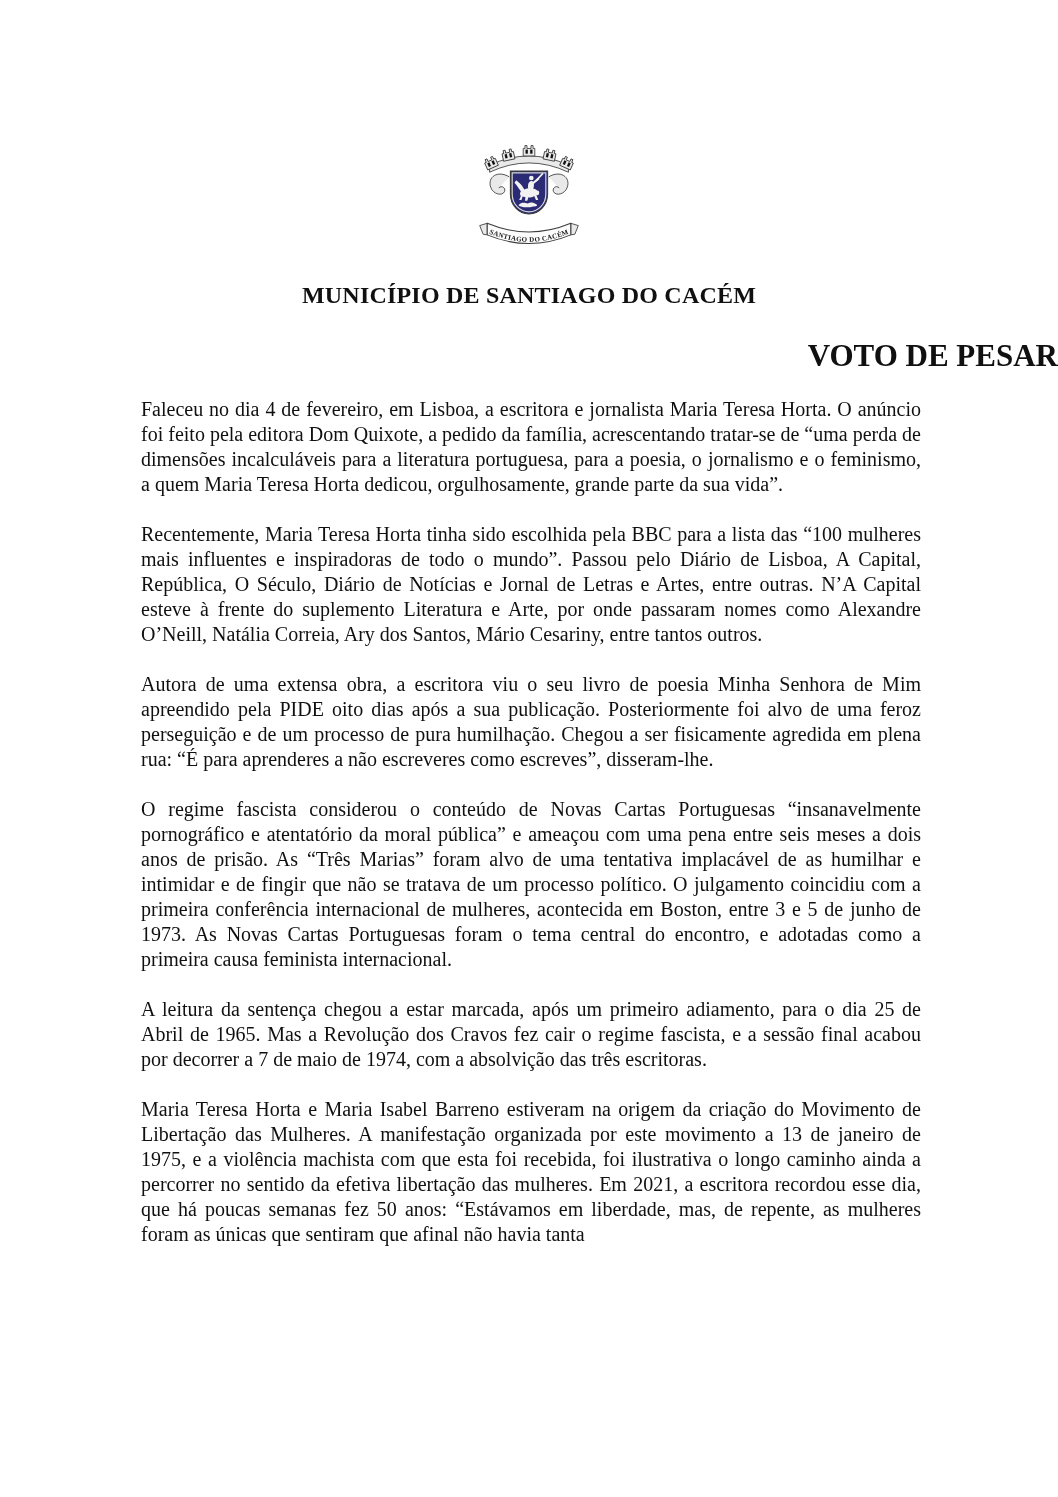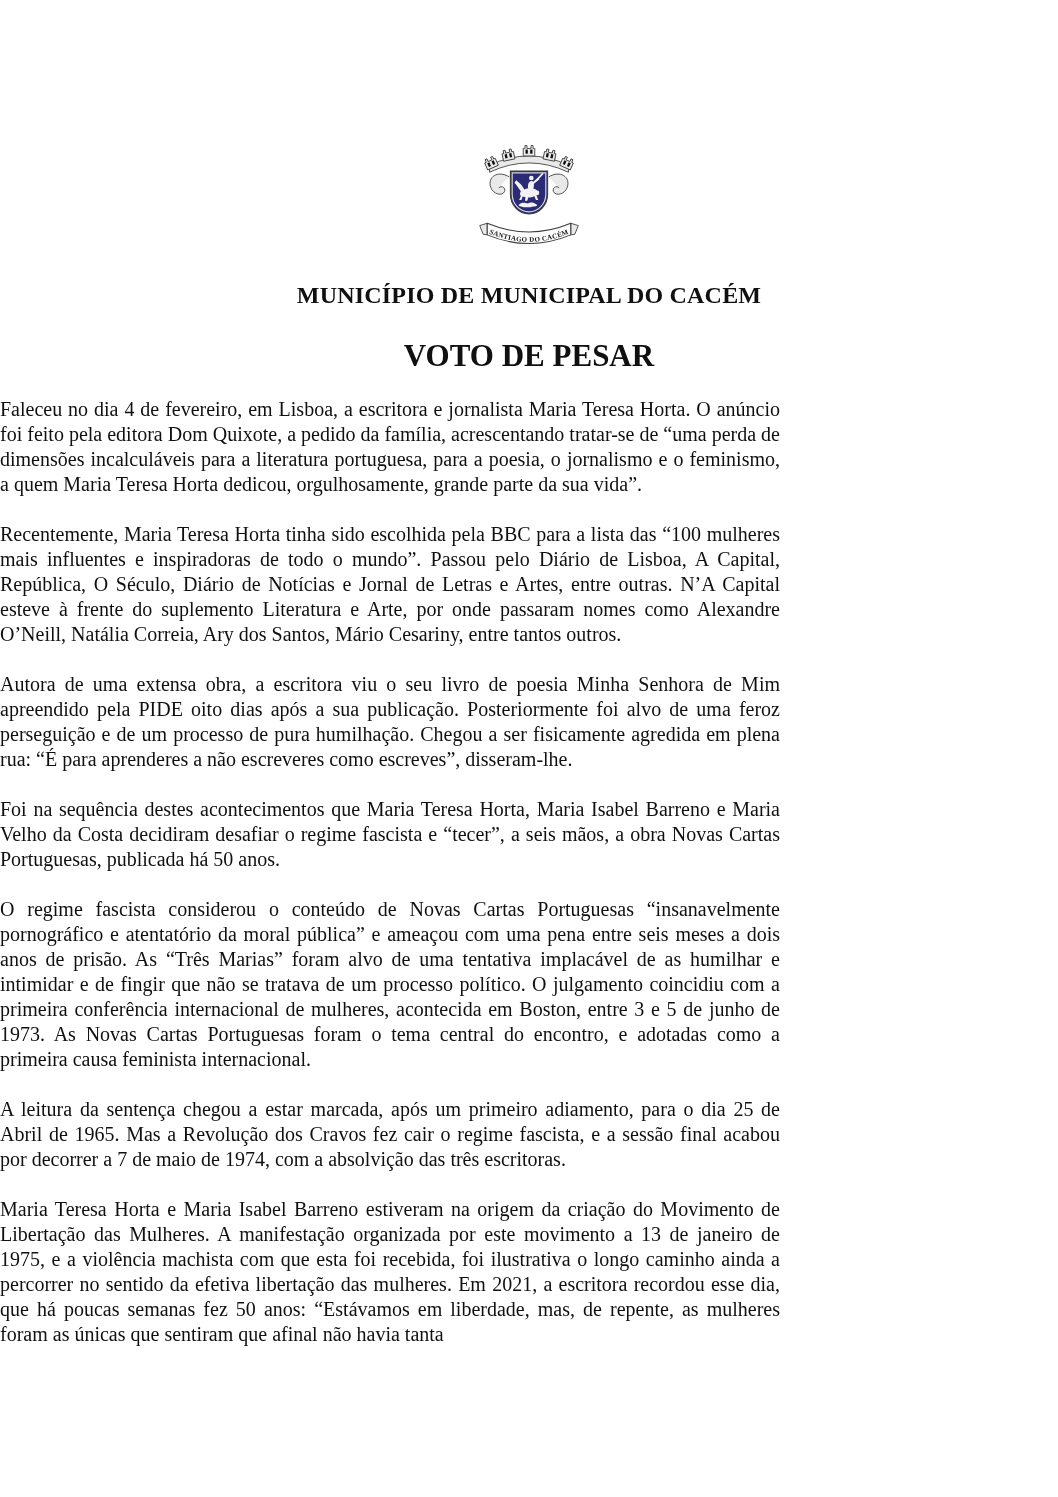--- a/index.html
+++ b/index.html
@@ -24,28 +24,29 @@
   }
   .crest-wrap svg { width: 116px; height: 120px; }
   .org-line {
     text-align: center;
     font-weight: bold;
     font-size: 24px;
     line-height: 30px;
     letter-spacing: 0.2px;
   }
   .doc-title {
-    text-align: center;
+    text-align: right;
     font-weight: bold;
     font-size: 31px;
     line-height: 38px;
     margin: 27px 0 0 0;
   }
   .content {
     width: 780px;
+    margin-left: 141px;
     margin-top: 22px;
   }
   .content p {
     font-size: 20px;
     line-height: 25px;
     text-align: justify;
     margin: 0 0 25px 0;
   }
   .content p:last-child { margin-bottom: 0; }
 </style>
@@ -98,27 +99,26 @@
         <path d="M172,150 L185,154 L179,169 L172,170 Z" stroke="#3d3d3d" stroke-width="1.5" stroke-linejoin="round" fill="#e9e9e9"></path>
         <path d="M28,150 Q100,180 172,150 L172,170 Q100,200 28,170 Z" stroke="#3d3d3d" stroke-width="1.8" stroke-linejoin="round" fill="#fcfcfc"></path>
         <path id="banner-text-path" d="M32,168 Q100,196 168,168" fill="none"></path>
         <text font-size="12" font-weight="bold" fill="#161616" letter-spacing="0.5" font-family="&quot;Liberation Serif&quot;, serif">
           <textPath href="#banner-text-path" startOffset="50%" text-anchor="middle">SANTIAGO DO CACÉM</textPath>
         </text>
       </g>
     </svg>
   </div>
 
-  <div class="org-line">MUNICÍPIO DE MUNICIPAL DO CACÉM</div>
+  <div class="org-line">MUNICÍPIO DE SANTIAGO DO CACÉM</div>
 
   <h1 class="doc-title">VOTO DE PESAR</h1>
 
   <div class="content">
     <p>Faleceu no dia 4 de fevereiro, em Lisboa, a escritora e jornalista Maria Teresa Horta. O anúncio foi feito pela editora Dom Quixote, a pedido da família, acrescentando tratar-se de “uma perda de dimensões incalculáveis para a literatura portuguesa, para a poesia, o jornalismo e o feminismo, a quem Maria Teresa Horta dedicou, orgulhosamente, grande parte da sua vida”.</p>
     <p>Recentemente, Maria Teresa Horta tinha sido escolhida pela BBC para a lista das “100 mulheres mais influentes e inspiradoras de todo o mundo”. Passou pelo Diário de Lisboa, A Capital, República, O Século, Diário de Notícias e Jornal de Letras e Artes, entre outras. N’A Capital esteve à frente do suplemento Literatura e Arte, por onde passaram nomes como Alexandre O’Neill, Natália Correia, Ary dos Santos, Mário Cesariny, entre tantos outros.</p>
     <p>Autora de uma extensa obra, a escritora viu o seu livro de poesia Minha Senhora de Mim apreendido pela PIDE oito dias após a sua publicação. Posteriormente foi alvo de uma feroz perseguição e de um processo de pura humilhação. Chegou a ser fisicamente agredida em plena rua: “É para aprenderes a não escreveres como escreves”, disseram-lhe.</p>
-    <p>Foi na sequência destes acontecimentos que Maria Teresa Horta, Maria Isabel Barreno e Maria Velho da Costa decidiram desafiar o regime fascista e “tecer”, a seis mãos, a obra Novas Cartas Portuguesas, publicada há 50 anos.</p>
     <p>O regime fascista considerou o conteúdo de Novas Cartas Portuguesas “insanavelmente pornográfico e atentatório da moral pública” e ameaçou com uma pena entre seis meses a dois anos de prisão. As “Três Marias” foram alvo de uma tentativa implacável de as humilhar e intimidar e de fingir que não se tratava de um processo político. O julgamento coincidiu com a primeira conferência internacional de mulheres, acontecida em Boston, entre 3 e 5 de junho de 1973. As Novas Cartas Portuguesas foram o tema central do encontro, e adotadas como a primeira causa feminista internacional.</p>
     <p>A leitura da sentença chegou a estar marcada, após um primeiro adiamento, para o dia 25 de Abril de 1965. Mas a Revolução dos Cravos fez cair o regime fascista, e a sessão final acabou por decorrer a 7 de maio de 1974, com a absolvição das três escritoras.</p>
     <p>Maria Teresa Horta e Maria Isabel Barreno estiveram na origem da criação do Movimento de Libertação das Mulheres. A manifestação organizada por este movimento a 13 de janeiro de 1975, e a violência machista com que esta foi recebida, foi ilustrativa o longo caminho ainda a percorrer no sentido da efetiva libertação das mulheres. Em 2021, a escritora recordou esse dia, que há poucas semanas fez 50 anos: “Estávamos em liberdade, mas, de repente, as mulheres foram as únicas que sentiram que afinal não havia tanta</p>
   </div>
 
 </div>
 
 </body></html>

